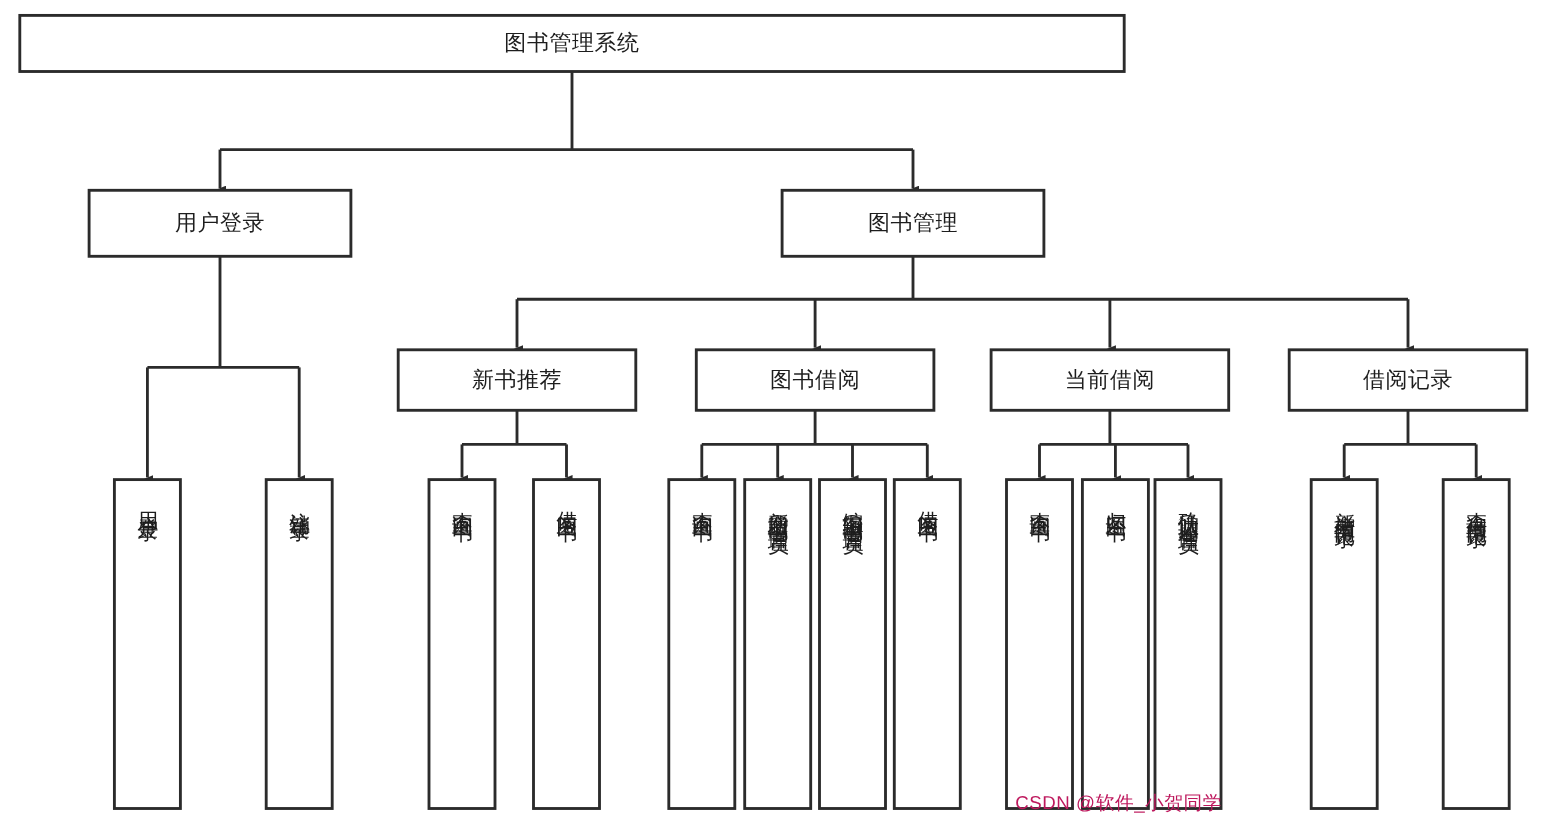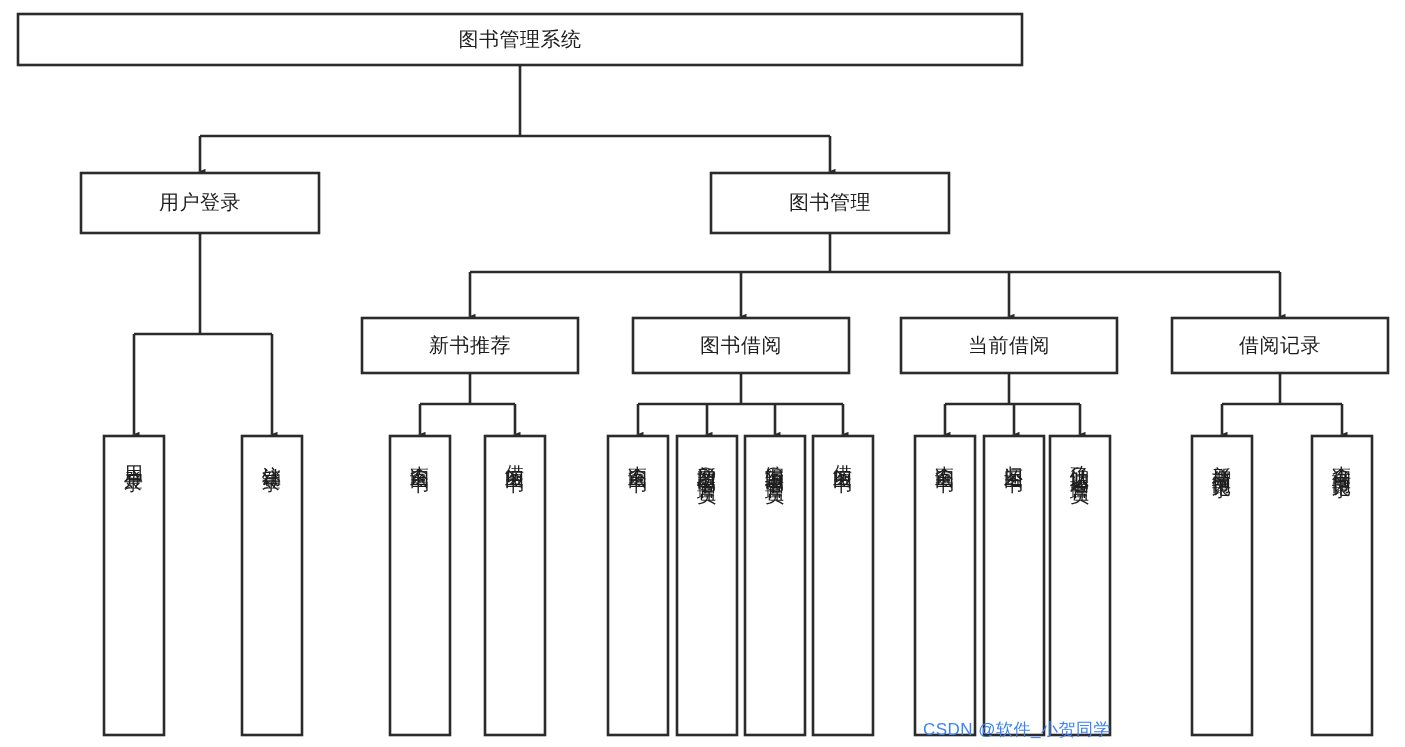--- a/index.html
+++ b/index.html
@@ -62,21 +62,21 @@
     align-items: flex-start;
     justify-content: center;
     pointer-events: none;
   }
   .watermark {
     position: absolute;
     right: 8px;
     bottom: 6px;
     font-family: "Liberation Sans", "DejaVu Sans", sans-serif;
     font-size: 17px;
-    color: #3b82f6;
+    color: #be185d;
     letter-spacing: 0.5px;
     white-space: nowrap;
     margin-top: 36px;
   }
 </style>
 </head>
 <body>
 
 <div id="diagram-root">
 

